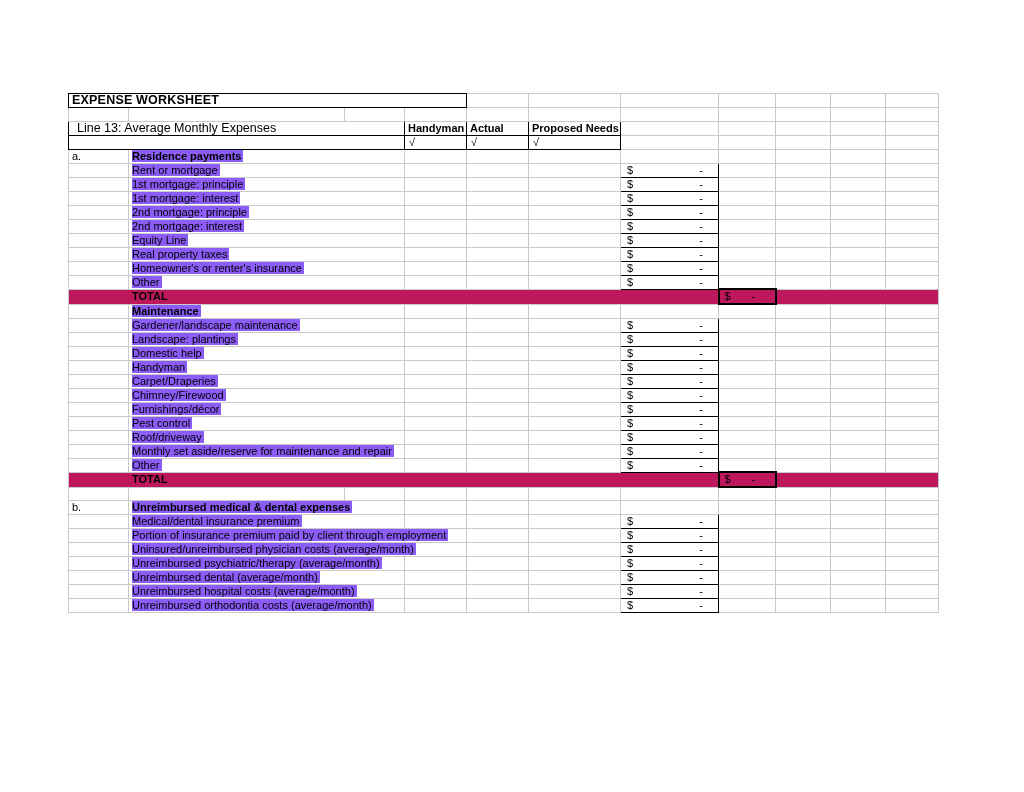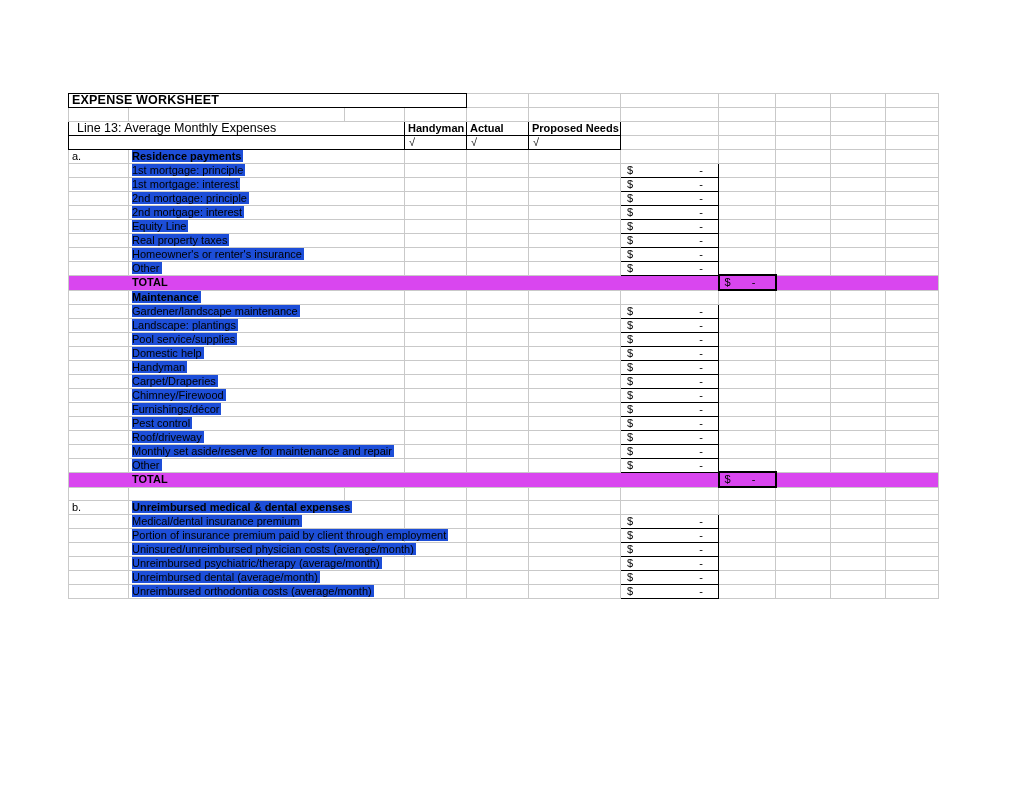--- a/index.html
+++ b/index.html
@@ -46,31 +46,31 @@
   .money {
     display: flex;
     justify-content: space-between;
     align-items: center;
     padding: 0 15px 0 6px;
     height: 100%;
   }
   td.total-money { border: 2px solid #000; padding: 0; }
   td.total-money .money { padding: 0 19px 0 5px; }
   tr.total-row td {
-    background: #d946ef;
+    background: #be185d;
     border-left-color: transparent;
     border-right-color: transparent;
   }
   tr.total-row td:first-child { border-left-color: #c9c9c9; }
   tr.total-row td:last-child { border-right-color: #c9c9c9; }
   tr.total-row td.total-money { border: 2px solid #000; }
   .lbl {
     position: relative;
     z-index: 2;
-    background: #1d4ed8;
+    background: #8b5cf6;
     padding-right: 2px;
   }
   tr.total-row .lbl { background: transparent; }
   .checkmark-cell { padding-left: 4px; }
 </style>
 </head>
 <body>
 
 <div class="sheet">
   <table>
@@ -140,20 +140,37 @@
           <td></td>
           <td></td>
           <td></td>
           <td></td>
           <td></td>
           <td></td>
           <td></td>
         </tr>
         <tr>
           <td></td>
+          <td colspan="2"><span class="lbl">Rent or mortgage</span></td>
+          <td></td>
+          <td></td>
+          <td></td>
+          <td class="money-box">
+            <div class="money">
+              <span>$</span>
+              <span>-</span>
+            </div>
+          </td>
+          <td></td>
+          <td></td>
+          <td></td>
+          <td></td>
+        </tr>
+        <tr>
+          <td></td>
           <td colspan="2"><span class="lbl">1st mortgage: principle</span></td>
           <td></td>
           <td></td>
           <td></td>
           <td class="money-box">
             <div class="money">
               <span>$</span>
               <span>-</span>
             </div>
           </td>
@@ -323,37 +340,20 @@
             </div>
           </td>
           <td></td>
           <td></td>
           <td></td>
           <td></td>
         </tr>
         <tr>
           <td></td>
           <td colspan="2"><span class="lbl">Landscape: plantings</span></td>
-          <td></td>
-          <td></td>
-          <td></td>
-          <td class="money-box">
-            <div class="money">
-              <span>$</span>
-              <span>-</span>
-            </div>
-          </td>
-          <td></td>
-          <td></td>
-          <td></td>
-          <td></td>
-        </tr>
-        <tr>
-          <td></td>
-          <td colspan="2"><span class="lbl">Pool service/supplies</span></td>
           <td></td>
           <td></td>
           <td></td>
           <td class="money-box">
             <div class="money">
               <span>$</span>
               <span>-</span>
             </div>
           </td>
           <td></td>
@@ -620,20 +620,37 @@
             </div>
           </td>
           <td></td>
           <td></td>
           <td></td>
           <td></td>
         </tr>
         <tr>
           <td></td>
           <td colspan="2"><span class="lbl">Unreimbursed dental (average/month)</span></td>
+          <td></td>
+          <td></td>
+          <td></td>
+          <td class="money-box">
+            <div class="money">
+              <span>$</span>
+              <span>-</span>
+            </div>
+          </td>
+          <td></td>
+          <td></td>
+          <td></td>
+          <td></td>
+        </tr>
+        <tr>
+          <td></td>
+          <td colspan="2"><span class="lbl">Unreimbursed hospital costs (average/month)</span></td>
           <td></td>
           <td></td>
           <td></td>
           <td class="money-box">
             <div class="money">
               <span>$</span>
               <span>-</span>
             </div>
           </td>
           <td></td>

